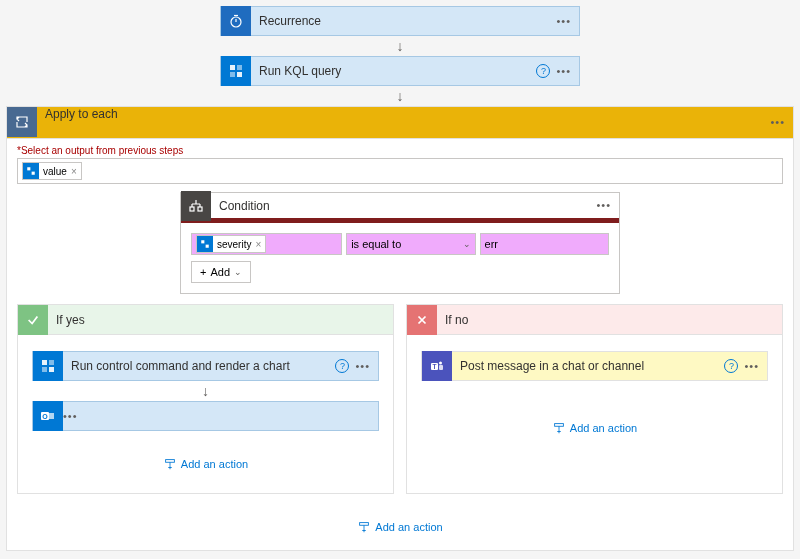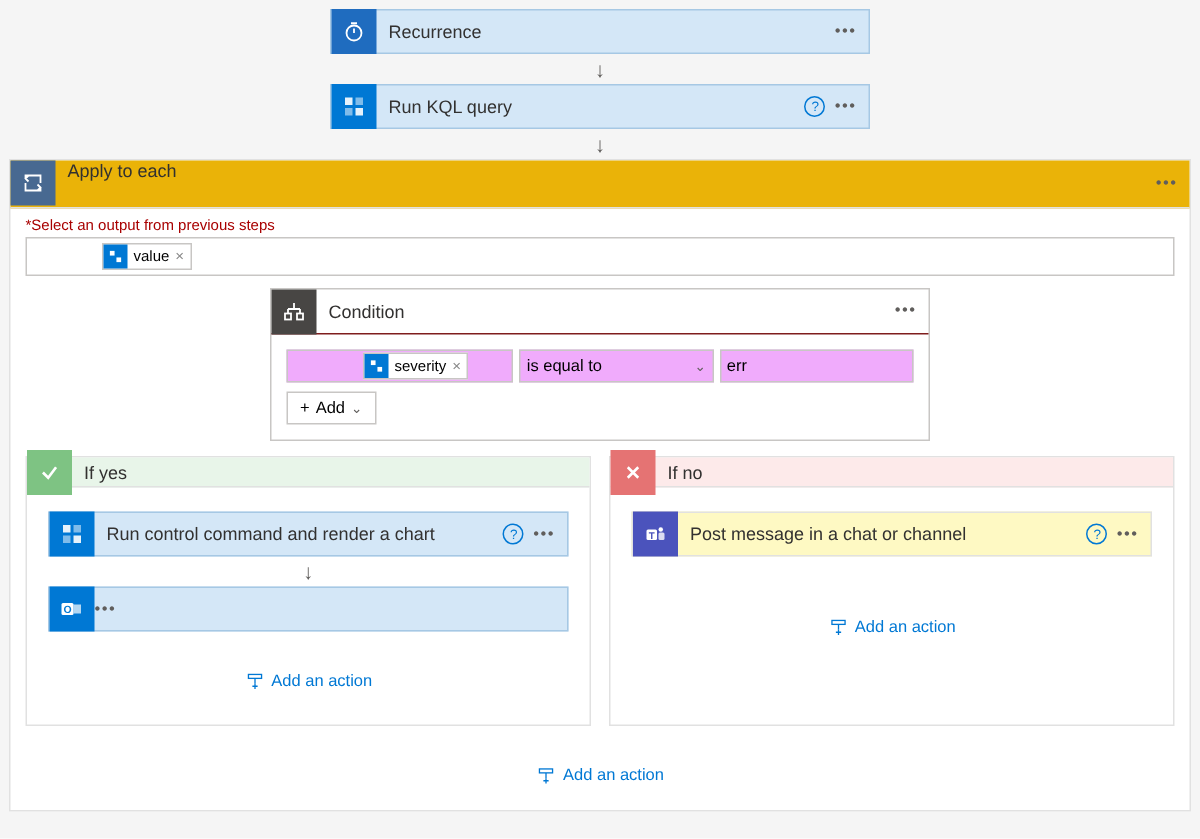--- a/index.html
+++ b/index.html
@@ -10,33 +10,33 @@
 .card-title { flex: 1; padding-left: 8px; color: #323130; font-size: 12px; }
 .card-actions { display: flex; align-items: center; gap: 6px; padding-right: 8px; }
 .ellipsis { letter-spacing: 1px; cursor: pointer; color: #605e5c; font-size: 11px; line-height: 1; }
 .help-icon { width: 14px; height: 14px; border: 1px solid #0078d4; border-radius: 50%; color: #0078d4; font-size: 9px; display: flex; align-items: center; justify-content: center; cursor: pointer; }
 .arrow { text-align: center; color: #605e5c; font-size: 14px; padding: 2px 0; }
 .outer { background: #fff; border: 1px solid #e1e1e1; }
 .outer-header { background: #eab308; border-bottom: 1px solid #e1e1e1; display: flex; height: 32px; }
 .outer-body { padding: 6px 10px 10px; }
 .label { color: #a80000; font-size: 10px; margin-bottom: 2px; }
 .token-box { border: 1px solid #c8c6c4; padding: 3px 4px; display: flex; align-items: center; background: #fff; }
-.token { display: inline-flex; align-items: center; background: #fff; border: 1px solid #c8c6c4; height: 18px; font-size: 10px; margin-left: 46px; }
+.token { display: inline-flex; align-items: center; background: #fff; border: 1px solid #c8c6c4; height: 18px; font-size: 10px; }
 .token-icon { width: 16px; height: 16px; background: #0078d4; display: flex; align-items: center; justify-content: center; margin-right: 4px; }
 .token-x { color: #888; padding: 0 4px; cursor: pointer; }
 .cond-box { width: 440px; margin: 8px auto 10px; background: #fff; border: 1px solid #c8c6c4; }
-.cond-header { display: flex; align-items: center; height: 30px; border-bottom: 1px solid #7f1d1d; }
+.cond-header { display: flex; align-items: center; height: 30px; border-bottom: 5px solid #7f1d1d; }
 .cond-body { padding: 10px; }
 .cond-row { display: flex; gap: 4px; margin-bottom: 6px; }
 .cond-field { border: 1px solid #c8c6c4; height: 22px; display: flex; align-items: center; padding: 0 4px; font-size: 11px; background: #f0abfc; }
 .dropdown { justify-content: space-between; }
 .add-btn { border: 1px solid #c8c6c4; height: 22px; display: inline-flex; align-items: center; padding: 0 8px; font-size: 11px; background: #fff; cursor: pointer; }
 .branches { display: flex; gap: 12px; margin-top: 6px; }
 .branch { flex: 1; border: 1px solid #e1e1e1; background: #fff; }
-.branch-header { display: flex; align-items: center; height: 20px; border-bottom: 1px solid #e1e1e1; }
+.branch-header { display: flex; align-items: center; height: 30px; border-bottom: 1px solid #e1e1e1; }
 .branch-yes { background: #e8f5e9; }
 .branch-no { background: #fdeaea; }
 .branch-icon { width: 30px; height: 30px; display: flex; align-items: center; justify-content: center; }
 .branch-body { padding: 16px 14px; }
 .add-action { color: #0078d4; font-size: 11px; display: flex; align-items: center; justify-content: center; gap: 4px; cursor: pointer; padding: 6px; text-align: center; }
 .add-action-icon { display: inline-flex; align-items: center; }
 .center { display: flex; flex-direction: column; align-items: center; }
 .w368 { width: 360px; }
 svg { display: block; }
 .bg-timer { background: #1f6cbf; }

